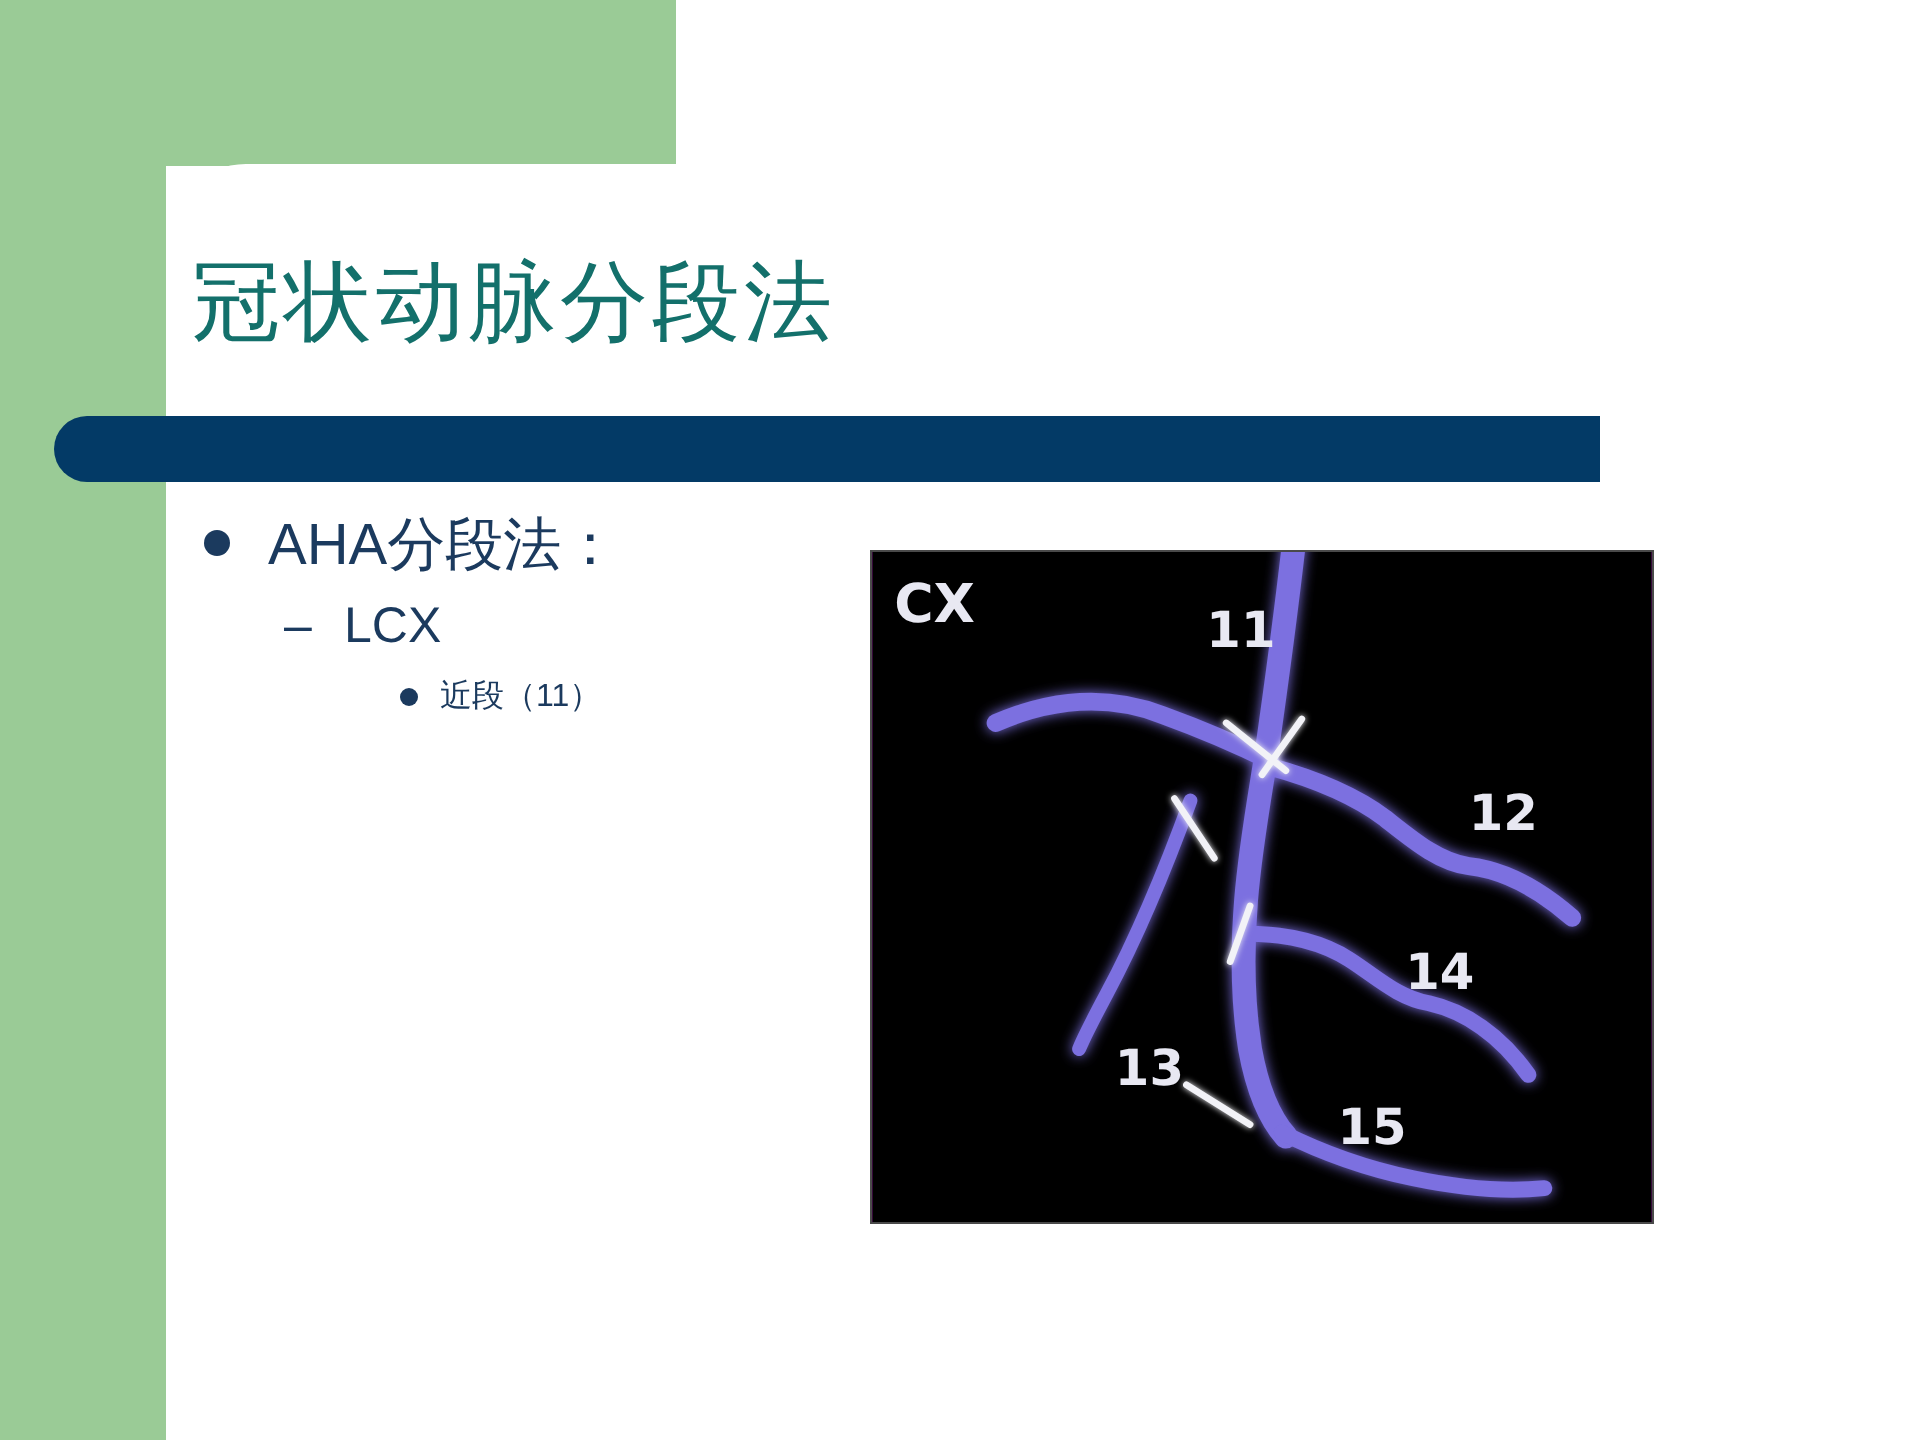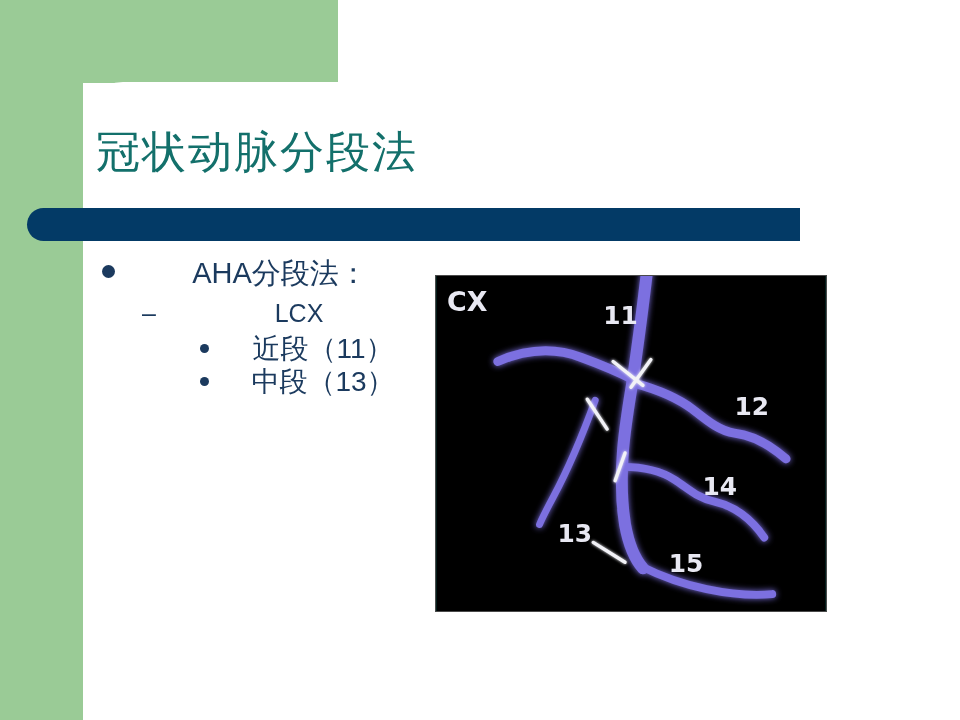--- a/index.html
+++ b/index.html
@@ -12,21 +12,20 @@
     height: 720px;
     font-family: "Liberation Sans", "DejaVu Sans", sans-serif;
     overflow: hidden;
   }
   #slide {
     position: relative;
     width: 960px;
     height: 720px;
     background: #ffffff;
     overflow: hidden;
-    text-align: center;
   }
 
   
   .green-left-strip {
     position: absolute;
     left: 0;
     top: 0;
     width: 83px;
     height: 720px;
     background: #9acb96;
@@ -108,21 +107,21 @@
     position: absolute;
     left: 46px;
     top: 0;
     font-size: 25px;
     line-height: 38px;
     color: #1b3a5e;
   }
   .lvl3 {
     position: relative;
     padding-left: 124px;
-    font-size: 28px;
+    font-size: 16px;
     line-height: 33px;
     color: #1b3a5e;
     white-space: nowrap;
   }
   .lvl3 .bullet-dot-sm {
     position: absolute;
     left: 104px;
     top: 12px;
     width: 9px;
     height: 9px;
@@ -130,21 +129,21 @@
     background: #1b3a5e;
   }
 
   
   .angio-figure {
     position: absolute;
     left: 435px;
     top: 275px;
     width: 392px;
     height: 337px;
-    background: #14b8a6;
+    background: #a21caf;
     border: 1px solid #4a4a4a;
     box-sizing: border-box;
     overflow: hidden;
   }
   .angio-figure svg {
     display: block;
     width: 100%;
     height: 100%;
   }
   .angio-label {
@@ -175,24 +174,20 @@
     <div class="lvl2">
       <span class="bullet-dash">–</span>
       <span>LCX</span>
     </div>
 
     <div class="lvl3">
       <span class="bullet-dot-sm"></span>
       <span>近段（11）</span>
     </div>
 
-    <div class="lvl3">
-      <span class="bullet-dot-sm"></span>
-      <span>中段（13）</span>
-    </div>
 
 
 
 
   </div>
 
   <div class="angio-figure">
     <svg viewBox="0 0 392 337" xmlns="http://www.w3.org/2000/svg">
       <defs>
         <filter id="glow" x="-50%" y="-50%" width="200%" height="200%">

